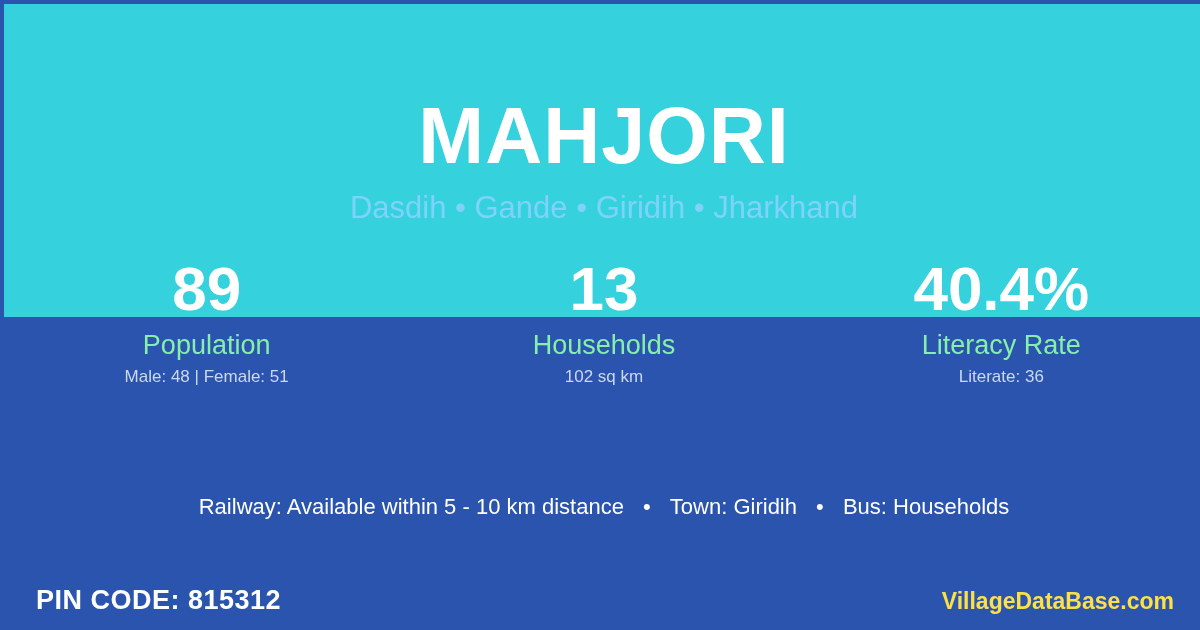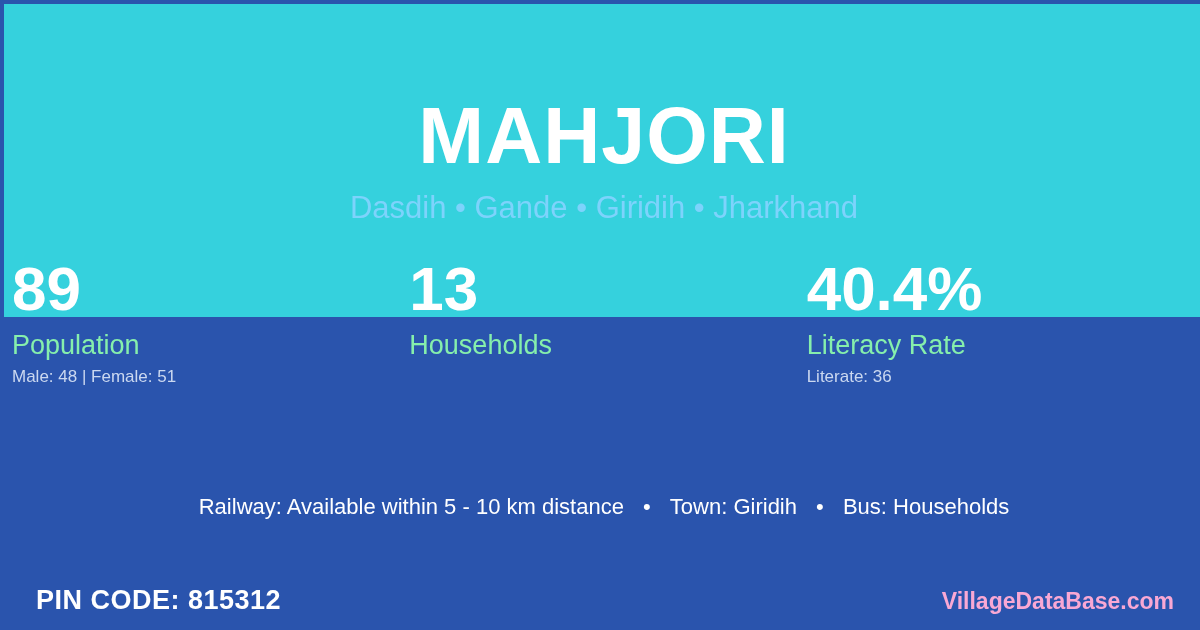--- a/index.html
+++ b/index.html
@@ -70,21 +70,21 @@
     position:absolute;
     left:0; top:240px;
     width:1200px;
     height:145px;
     display:flex;
   }
 
   .stat {
     flex:1 1 0;
     position:relative;
-    text-align:left;
+    text-align:center;
   }
 
   .stat-value {
     position:absolute;
     left:0; top:4px;
     width:100%;
     font-size:62px;
     line-height:66px;
     font-weight:700;
     color:#ffffff;
@@ -149,21 +149,21 @@
     letter-spacing:0.5px;
     white-space:nowrap;
   }
 
   #watermark {
     position:absolute;
     right:26px; top:4px;
     font-size:23px;
     line-height:34px;
     font-weight:700;
-    color:#f9a8d4;
+    color:#fde047;
     white-space:nowrap;
   }
 </style>
 </head>
 <body>
 
 <div id="card">
 
   <div id="band-cyan"></div>
 
@@ -176,20 +176,21 @@
 
     <div class="stat">
       <div class="stat-value">89</div>
       <div class="stat-label">Population</div>
       <div class="stat-sub">Male: 48 | Female: 51</div>
     </div>
 
     <div class="stat">
       <div class="stat-value">13</div>
       <div class="stat-label">Households</div>
+      <div class="stat-sub">102 sq km</div>
     </div>
 
     <div class="stat">
       <div class="stat-value">40.4%</div>
       <div class="stat-label">Literacy Rate</div>
       <div class="stat-sub">Literate: 36</div>
     </div>
 
   </div>
 

